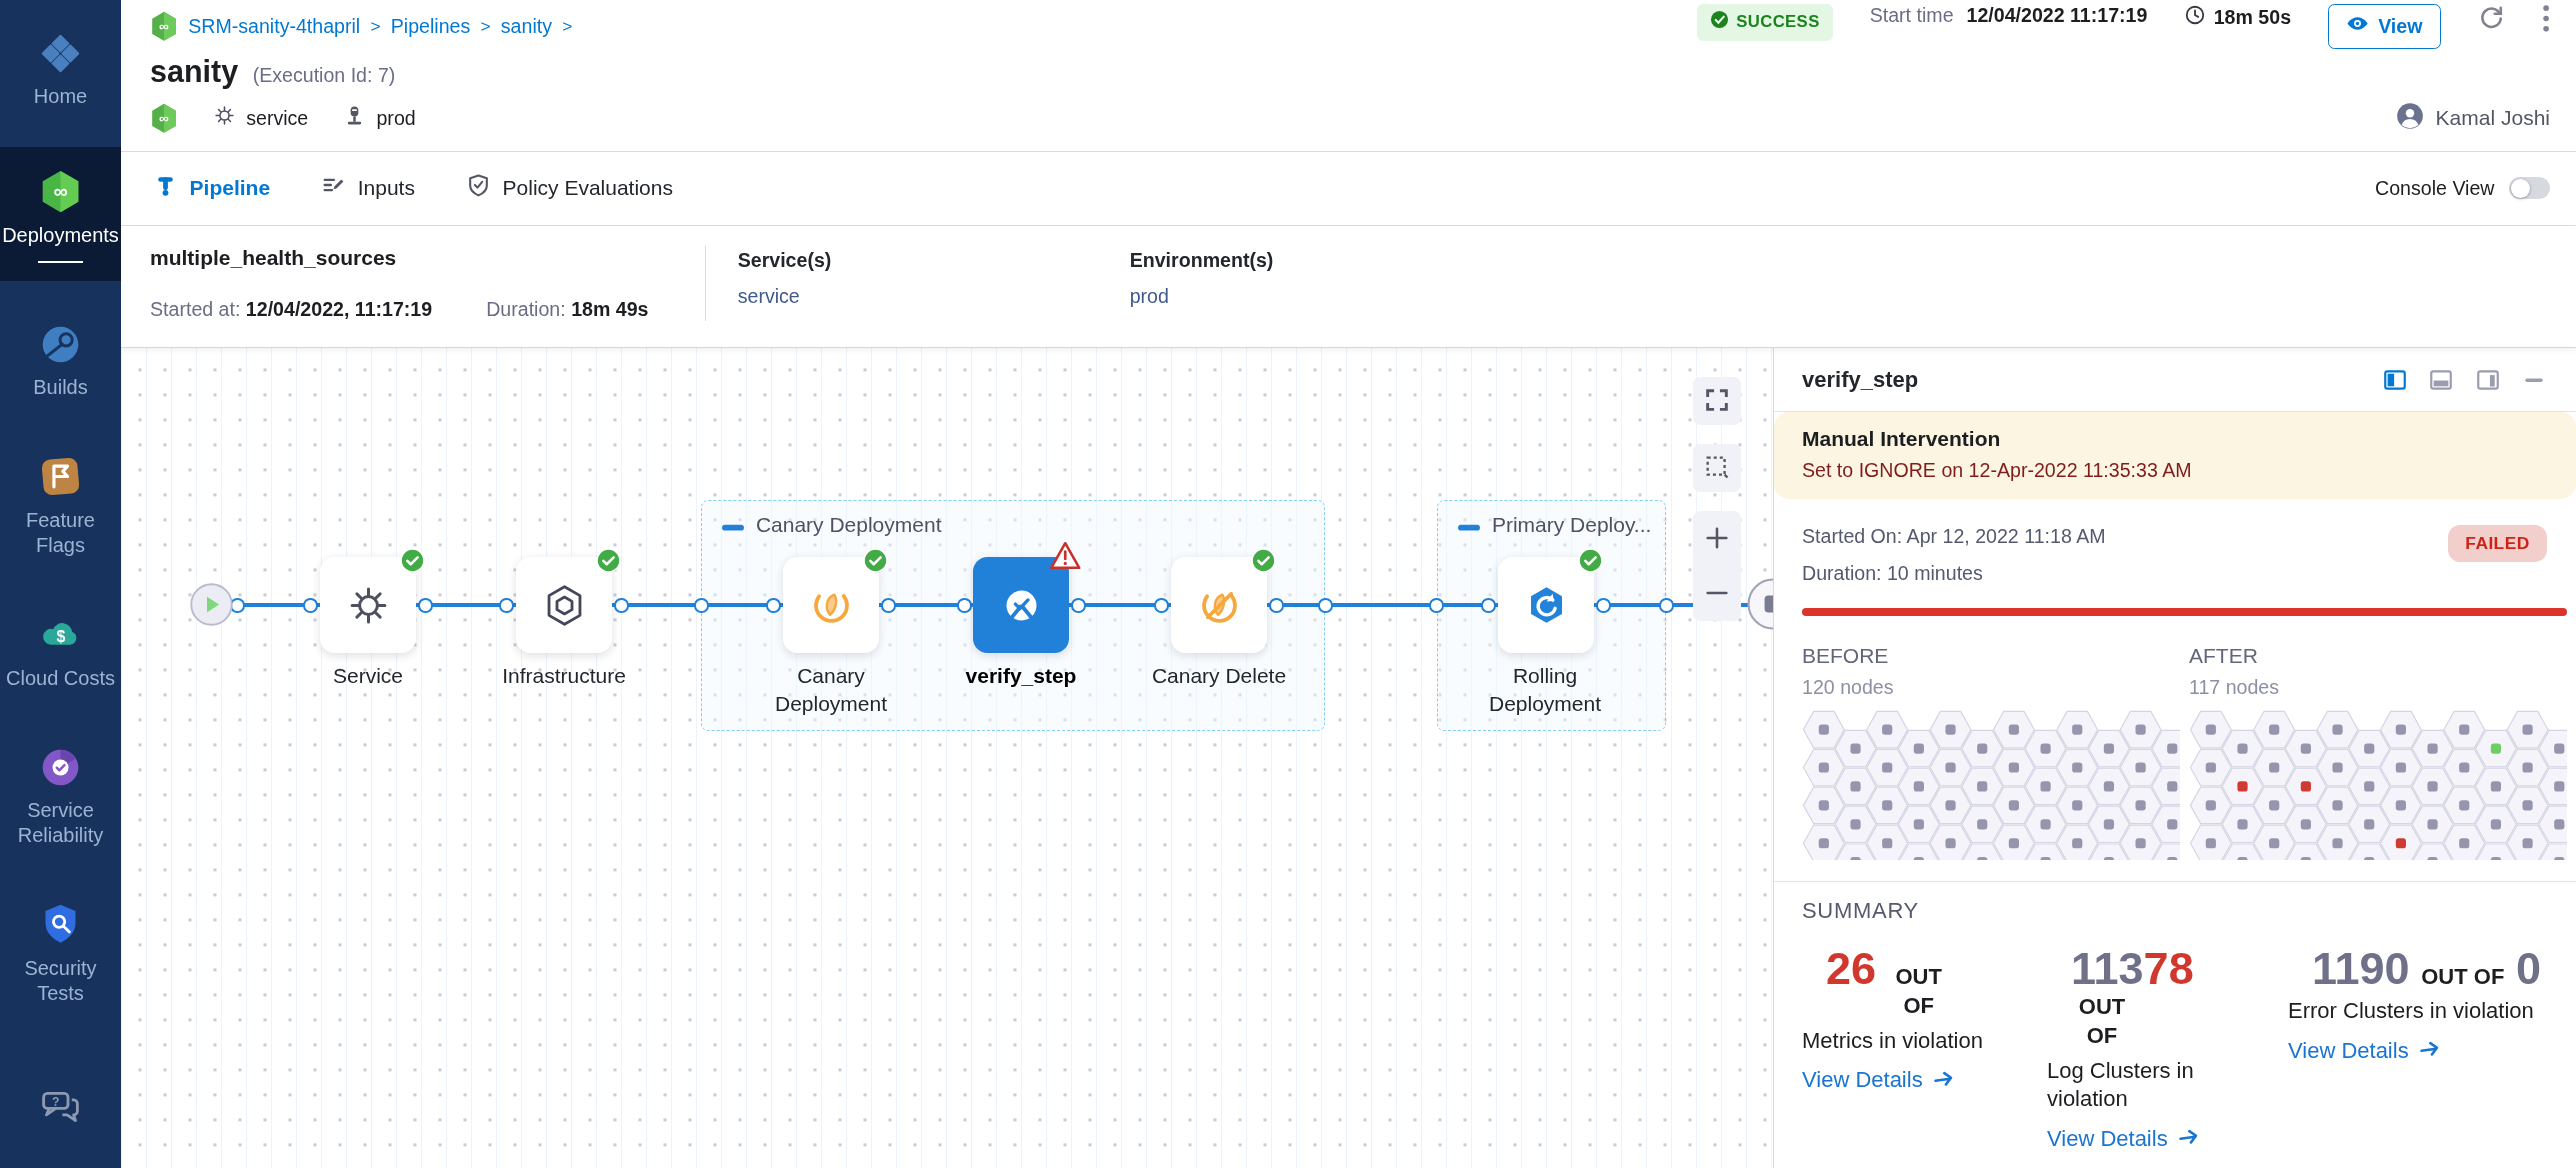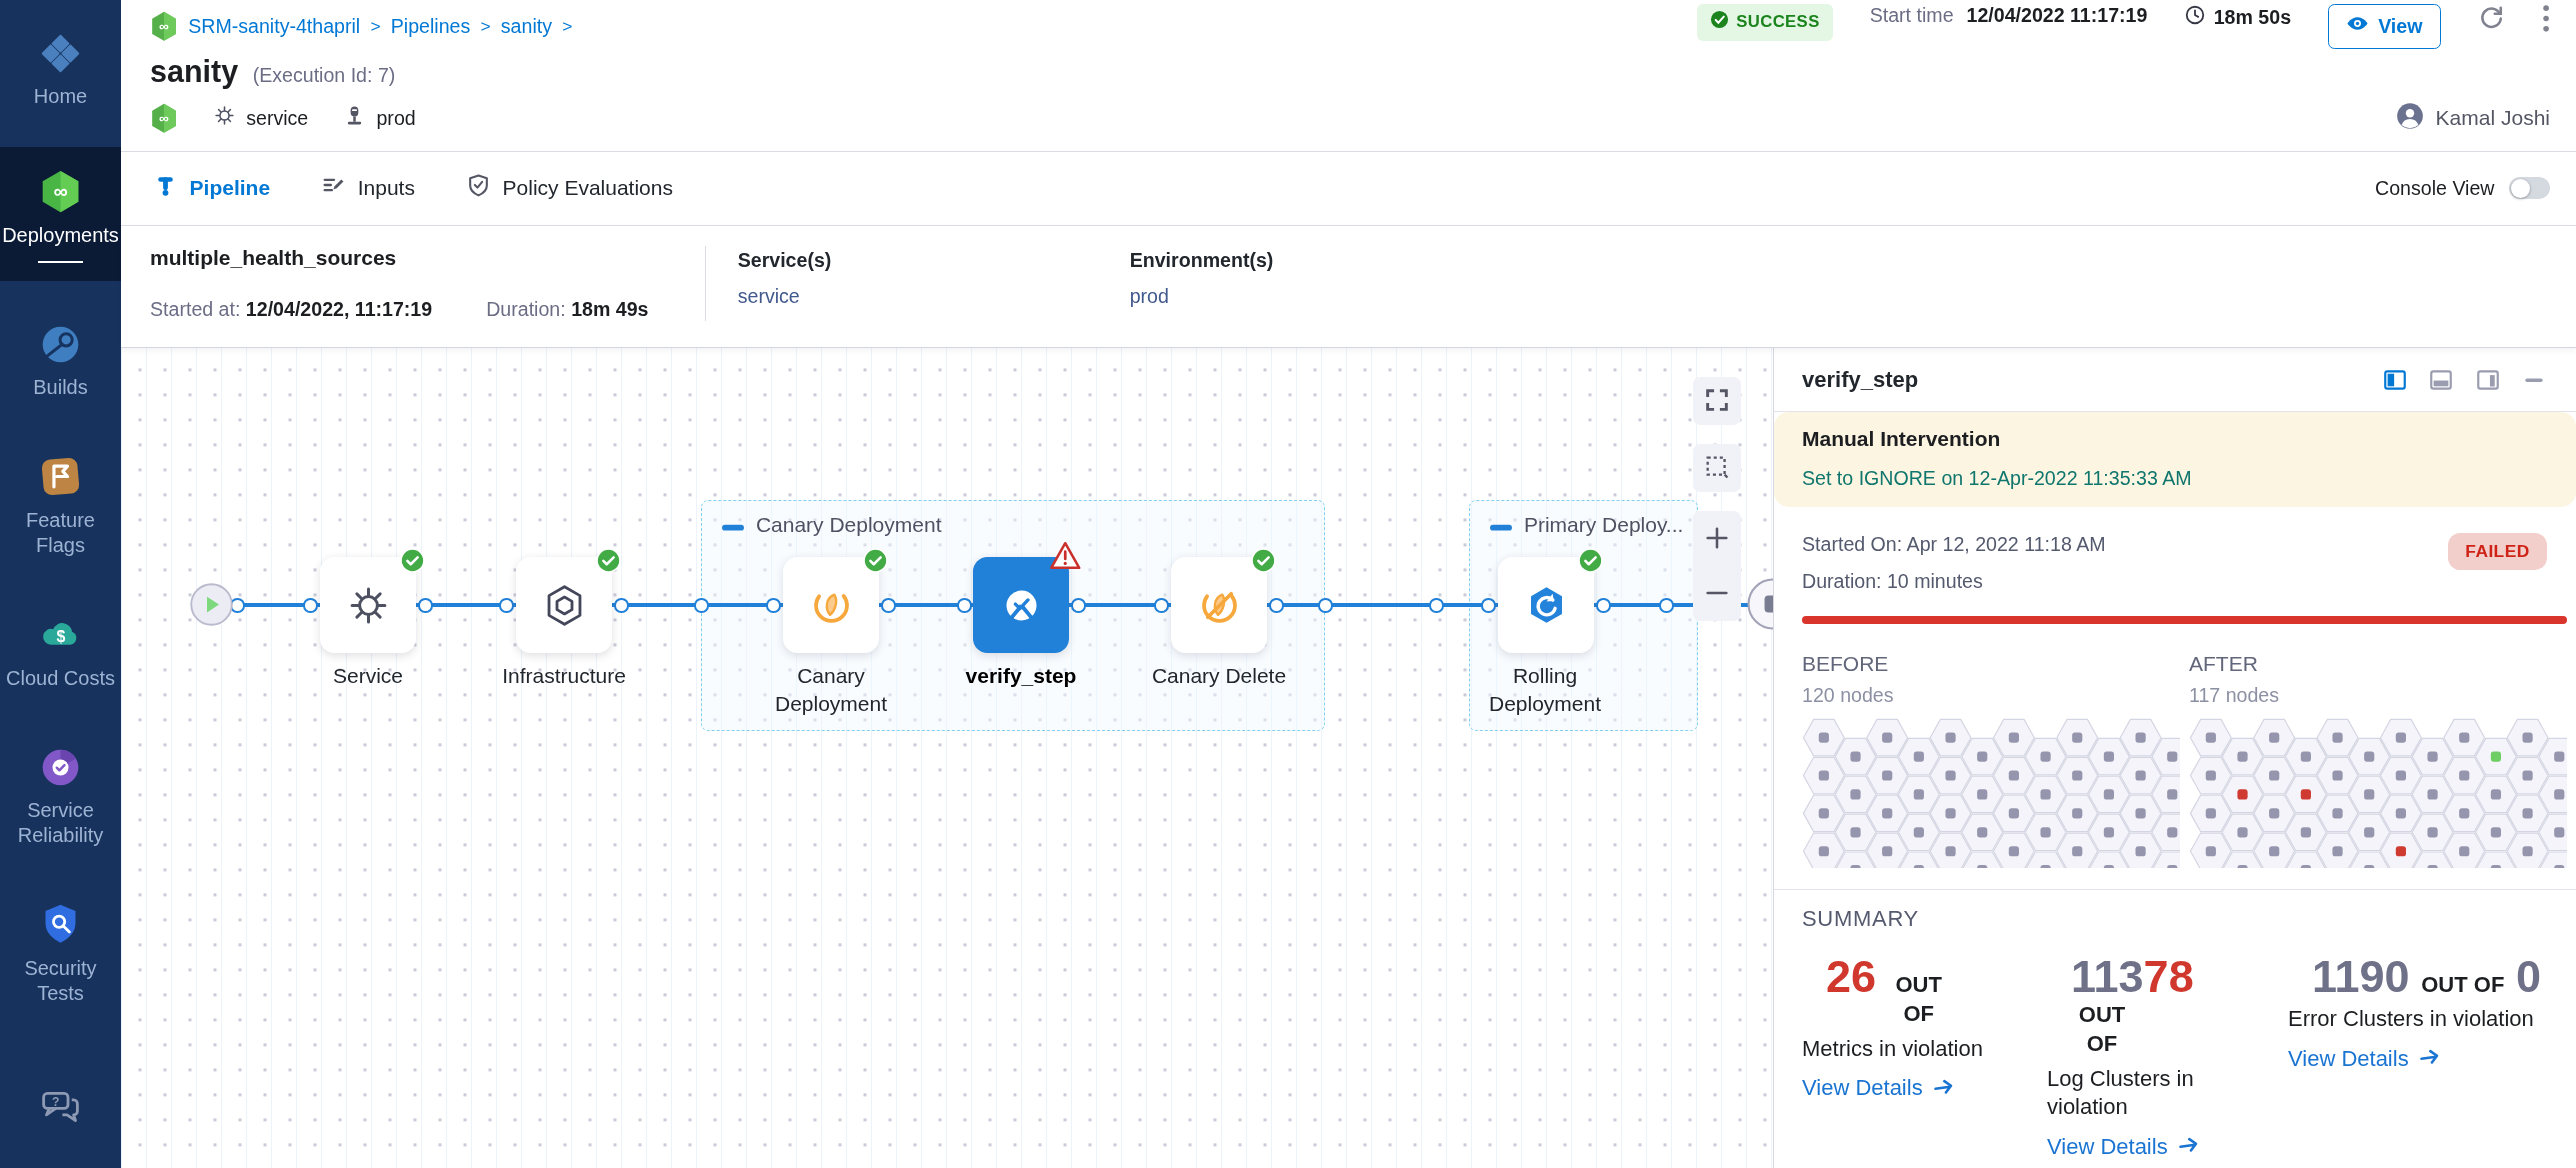--- a/index.html
+++ b/index.html
@@ -106,21 +106,21 @@
   .zoom-btn svg { width:28px; height:28px; }
 
   
   .panel { width:803px; background:#fff; border-left:0.7px solid #d5d6e0; display:flex; flex-direction:column; overflow:hidden; }
   .panel-header { height:64px; flex-shrink:0; display:flex; align-items:center; justify-content:space-between; padding:0 29px 0 28px; border-bottom:0.7px solid #e2e3ec; }
   .panel-title { font-size:22px; font-weight:600; color:#22272d; }
   .panel-icons { display:flex; align-items:center; gap:20.3px; }
   .panel-icons .icon-btn svg { width:26px; height:26px; }
   .banner { background:#fcf5e1; border-radius:15px; padding:14.5px 29px 17.4px 28px; }
   .banner-title { font-size:21px; font-weight:bold; color:#1c1e21; }
-  .banner-msg { font-size:19.6px; color:#0f766e; margin-top:16px; }
+  .banner-msg { font-size:19.6px; color:#7f1d1d; margin-top:8px; }
   .run-row { display:flex; justify-content:space-between; align-items:flex-start; padding:26px 29px 0 28px; }
   .run-lines { display:flex; flex-direction:column; gap:14.5px; font-size:19.6px; color:#545a6e; }
   .failed-badge { background:#f2cfcb; color:#cf2318; font-size:17.4px; font-weight:bold; letter-spacing:0.4px; padding:8px 17.4px; border-radius:12.3px; }
   .red-bar { height:8px; background:#d9352c; border-radius:4.4px; margin:23px 8.7px 0 28px; }
   .cmp-row { display:flex; gap:8.7px; padding:28px 8.7px 0 28px; }
   .cmp-col { width:380px; }
   .cmp-label { font-size:21px; color:#62667a; }
   .cmp-count { font-size:19.6px; color:#8c90a3; margin-top:7.3px; }
   .grids-row { display:flex; gap:8.7px; padding:11.6px 8.7px 0 28px; }
   .hexgrid { width:380px; height:150px; }
@@ -397,21 +397,21 @@
       <div class="canvas">
         <div id="graph-layer">
             <div class="p-group" style="left:580px;top:152px;width:624px;height:231px">
    <div class="p-group-label">
      <span><svg viewBox="0 0 24 8">
                     <rect width="24" height="6.5" y="0.75" rx="3.2" fill="#2180d8"></rect>
                   </svg></span>
                 <span>Canary Deployment</span>
               </div>
             </div>
-            <div class="p-group" style="left:1348px;top:152px;width:229px;height:231px">
+            <div class="p-group" style="left:1316px;top:152px;width:229px;height:231px">
    <div class="p-group-label">
      <span><svg viewBox="0 0 24 8">
                     <rect width="24" height="6.5" y="0.75" rx="3.2" fill="#2180d8"></rect>
                   </svg></span>
                 <span>Primary Deploy...</span>
               </div>
             </div>
             <div class="p-line" style="left:90px;width:1561px"></div>
             <div class="p-dot" style="left:109px"></div>
             <div class="p-dot" style="left:182px"></div>

